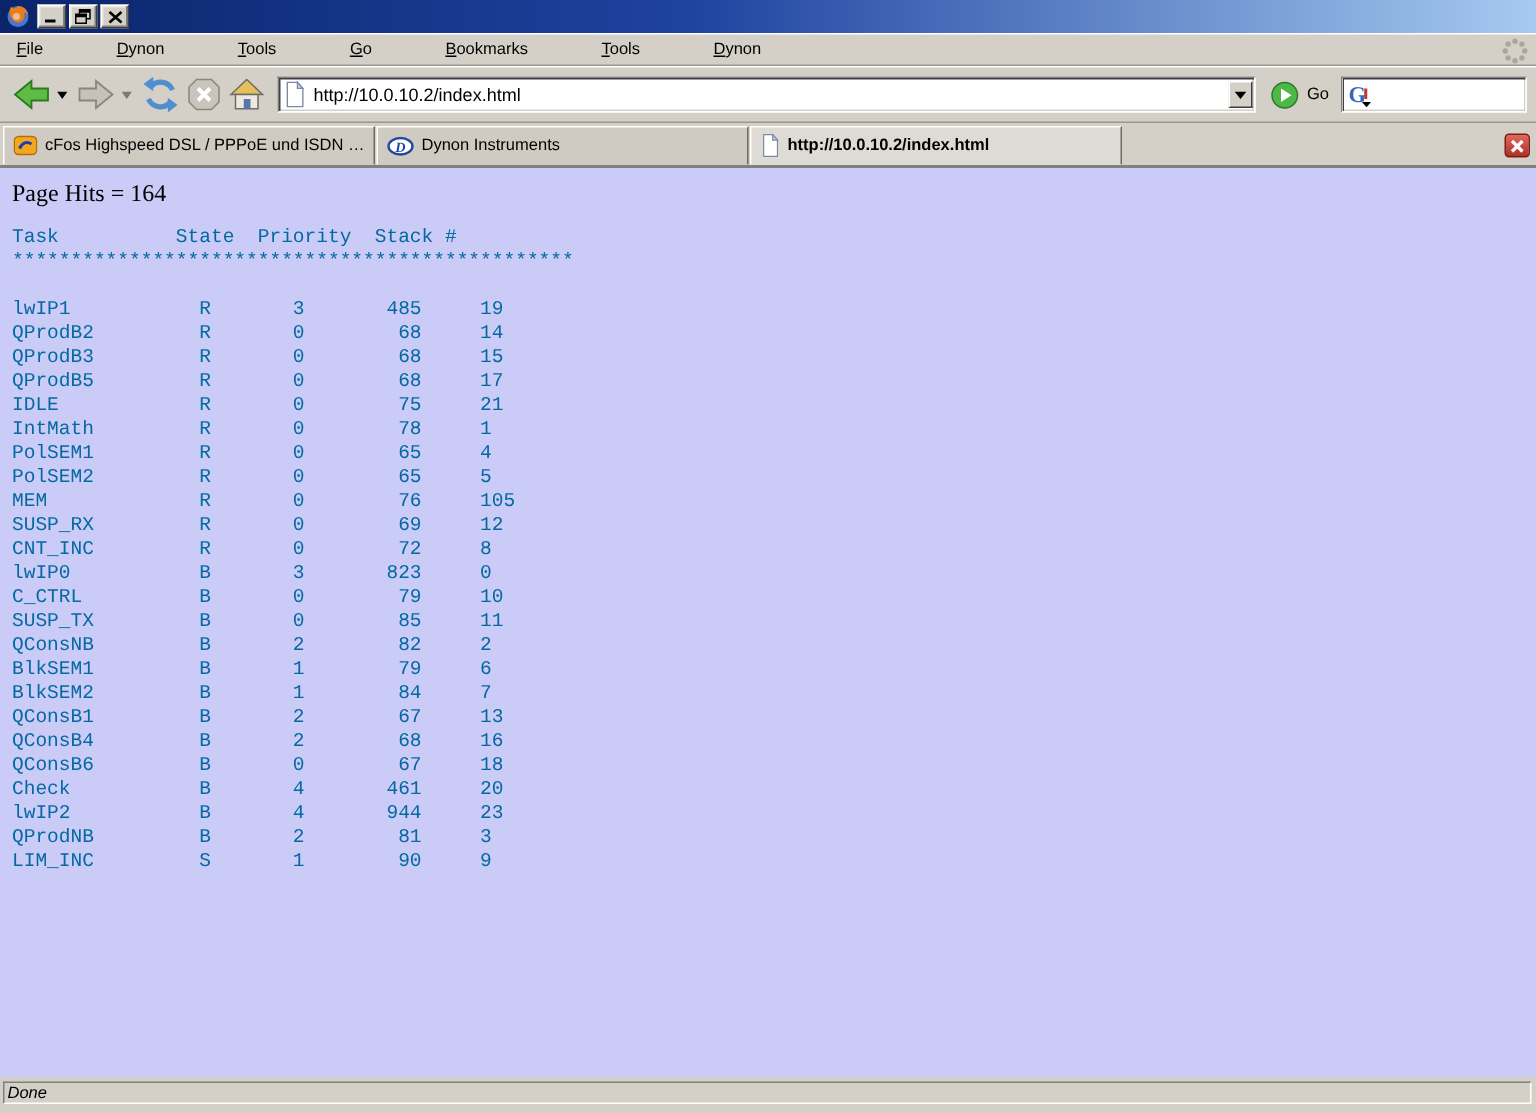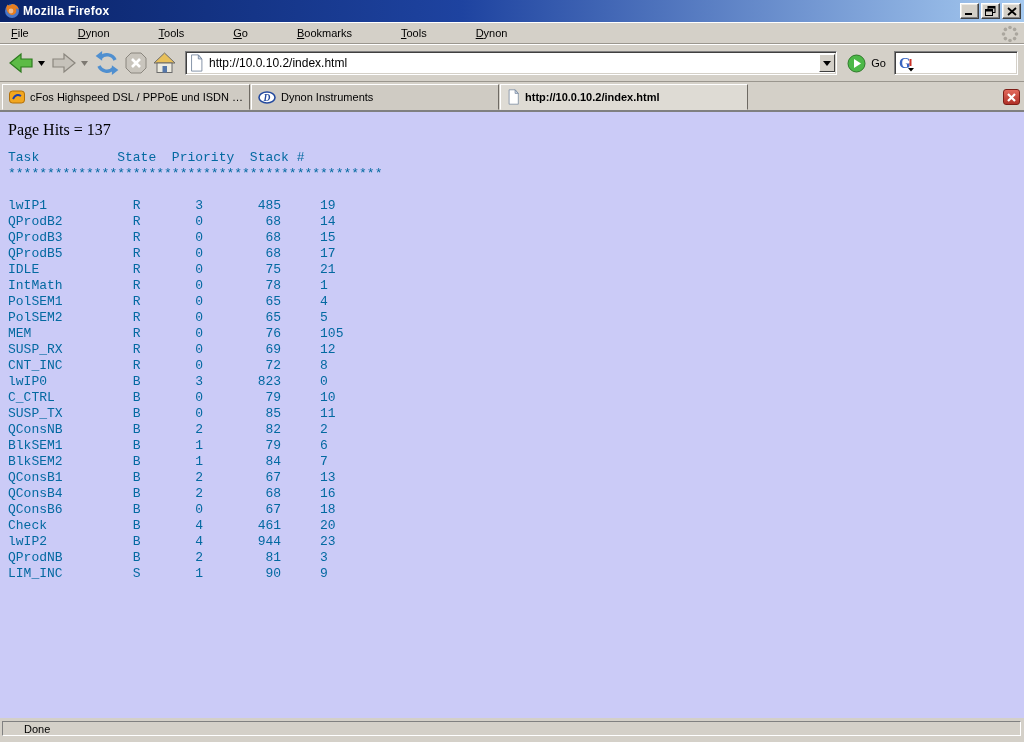--- a/index.html
+++ b/index.html
@@ -69,34 +69,33 @@
 
   
   .content { flex:1 1 auto; background:#cbcbf7; overflow:hidden; padding:9px 0 0 8px; }
   .page-hits { font-family:"Liberation Serif", serif; font-size:16px; color:#000; }
   .task-table { margin-top:11px; font-family:"Liberation Mono", monospace; font-size:13px;
                 line-height:16px; color:#0369a1; white-space:pre; }
 
   
   .statusbar { height:24px; flex:0 0 24px; background:#d4d0c8; padding:3px 3px 2px 2px; }
   .status-field { height:15px; border:1px solid; border-color:#808080 #ffffff #ffffff #808080;
-                  display:flex; align-items:center; padding-left:21px; font-size:11px; color:#000; }
+                  display:flex; align-items:center; padding-left:2px; font-size:11px; color:#000;font-style:italic; }
 </style>
 </head>
 <body>
 
 <div class="window">
 
   <div class="titlebar">
     <svg class="app-icon" viewBox="0 0 16 16">
       <circle cx="8" cy="8" r="7" fill="#4a77c9"></circle>
       <path d="M8 1 a7 7 0 0 1 7 7 c-.4-1.8-1.8-2.6-3.2-2.4 1.6 3.2-.8 6.4-4 6.4 a7 7 0 0 1-4.3-10.6 c.9 1.8 2.8 1.2 4 .2z" fill="#e87d1e"></path>
       <circle cx="7" cy="8" r="2.4" fill="#f6f9ff" opacity=".5"></circle>
     </svg>
-    <span class="title-text">Mozilla Firefox</span>
     <div class="win-btn">
       <svg width="11" height="10" viewBox="0 0 11 10">
           <rect x="1" y="7" width="7" height="2" fill="#000"></rect>
         </svg>
     </div>
     <div class="win-btn">
       <svg width="11" height="10" viewBox="0 0 11 10">
         <rect x="3" y="0.5" width="7" height="6" fill="none" stroke="#000"></rect>
           <rect x="3" y="0.5" width="7" height="2" fill="#000"></rect>
         <rect x="0.5" y="3.5" width="7" height="6" fill="#d4d0c8" stroke="#000"></rect>
@@ -230,21 +229,21 @@
     </div>
     <div class="tab-spacer"></div>
     <div class="tabclose">
       <svg width="9" height="9" viewBox="0 0 9 9">
           <path d="M1 1 L8 8 M8 1 L1 8" stroke="#ffffff" stroke-width="2.2"></path>
         </svg>
     </div>
   </div>
 
   <div class="content">
-    <div class="page-hits">Page Hits = 137</div>
+    <div class="page-hits">Page Hits = 164</div>
     <pre class="task-table">Task          State  Priority  Stack #
 ************************************************
 
 lwIP1           R       3       485     19
 QProdB2         R       0        68     14
 QProdB3         R       0        68     15
 QProdB5         R       0        68     17
 IDLE            R       0        75     21
 IntMath         R       0        78     1
 PolSEM1         R       0        65     4

